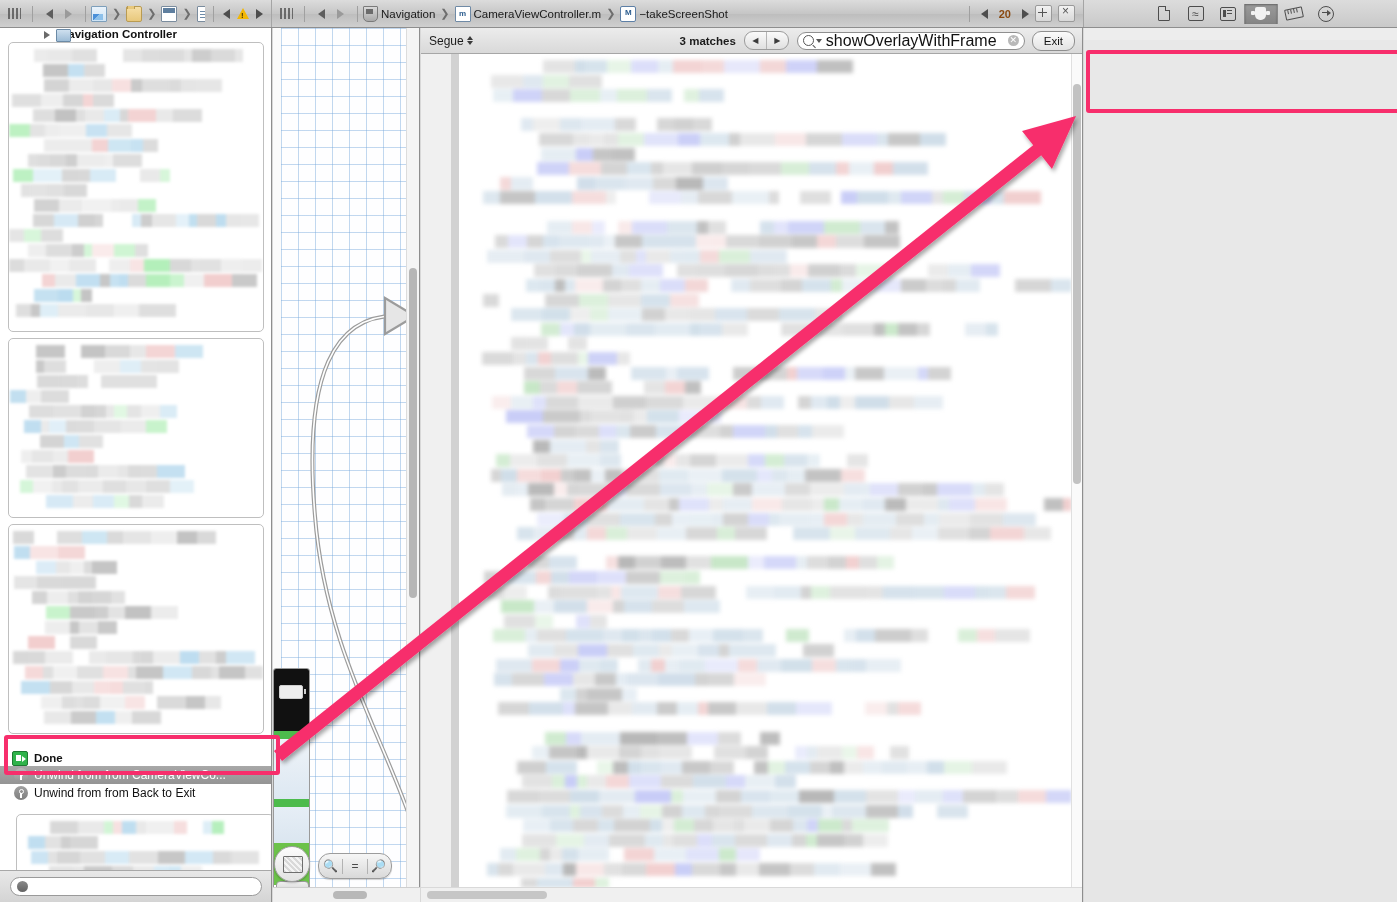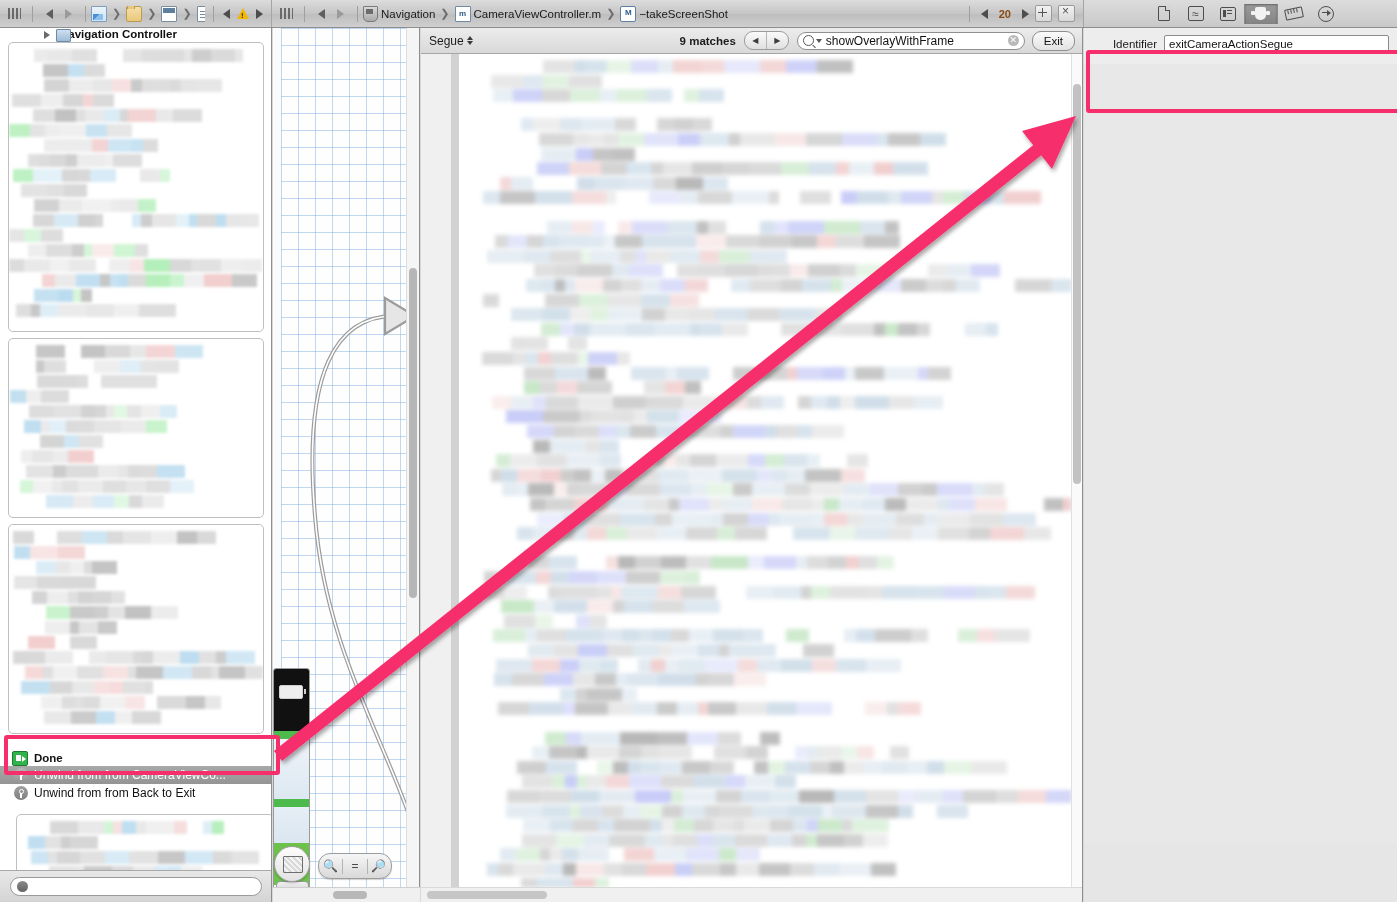--- a/index.html
+++ b/index.html
@@ -258,21 +258,21 @@
   }
   .prevnext span{width:21px;display:flex;align-items:center;justify-content:center;font-size:8px;color:#3c3c3c;}
   .prevnext span+span{border-left:1px solid #b5b5b5;}
   .searchfield{
     margin-left:8px;width:228px;height:18px;border:1px solid #8f8f8f;border-radius:9px;background:#fff;
     display:flex;align-items:center;padding:0 5px;box-sizing:border-box;
   }
   .mag{width:9px;height:9px;border:1.4px solid #555;border-radius:50%;position:relative;flex:none;}
   .mag:after{content:"";position:absolute;right:-3px;bottom:-2px;width:4px;height:1.4px;background:#555;transform:rotate(45deg);}
   .mag-tri{width:0;height:0;border-left:3px solid transparent;border-right:3px solid transparent;border-top:4px solid #555;margin-left:2px;flex:none;}
-  .search-txt{flex:1;font-size:12px;color:#111;margin-left:4px;white-space:nowrap;overflow:hidden;}
+  .search-txt{flex:1;font-size:16px;color:#111;margin-left:4px;white-space:nowrap;overflow:hidden;}
   .clear-x{width:11px;height:11px;border-radius:50%;background:#b9b9b9;color:#fff;font-size:9px;line-height:11px;text-align:center;flex:none;}
   .donebtn{
     margin-left:7px;height:18px;padding:0 11px;border:1px solid #8f8f8f;border-radius:9px;
     background:linear-gradient(to bottom,#fbfbfb,#e3e3e3);font-size:11.5px;color:#141414;
     display:flex;align-items:center;
   }
   .gutter{
     position:absolute;left:0;top:26px;width:30px;bottom:14px;background:#f0f0f0;border-right:1px solid #d2d2d2;
   }
   .gutter2{position:absolute;left:30px;top:26px;width:8px;bottom:14px;background:#d2d2d2;}
@@ -932,21 +932,21 @@
     <div class="canvas-hthumb"></div>
   </div>
 
   <div class="editor">
     <div class="findbar">
       <span class="find-label">Segue</span>
       <span class="stepper">
           <i class="up"></i>
           <i class="dn"></i>
         </span>
-      <span class="matches">9 matches</span>
+      <span class="matches">3 matches</span>
       <span class="prevnext">
         <span>◀</span>
         <span>▶</span>
       </span>
       <span class="searchfield">
         <span class="mag"></span>
         <span class="mag-tri"></span>
         <span class="search-txt">showOverlayWithFrame</span>
         <span class="clear-x">✕</span>
       </span>
@@ -1839,24 +1839,20 @@
     <div class="editor-vscroll">
       <div class="editor-vthumb"></div>
     </div>
     <div class="editor-hscroll">
       <div class="editor-hthumb"></div>
     </div>
   </div>
 
   <div class="inspector">
     <div class="insp-body">
-      <div class="frow">
-        <span class="flabel">Identifier</span>
-        <span class="ftext">exitCameraActionSegue</span>
-      </div>
     </div>
     <div class="insp-rest"></div>
   </div>
 
   <div class="pink-box" style="left:1086px;top:50px;width:308px;height:55px"></div>
 
   <svg class="arrowlay">
     <defs>
       <filter id="sh" x="-20%" y="-20%" width="150%" height="150%">
         <feDropShadow dx="2" dy="3" stdDeviation="2" flood-color="#000" flood-opacity="0.35"></feDropShadow>

